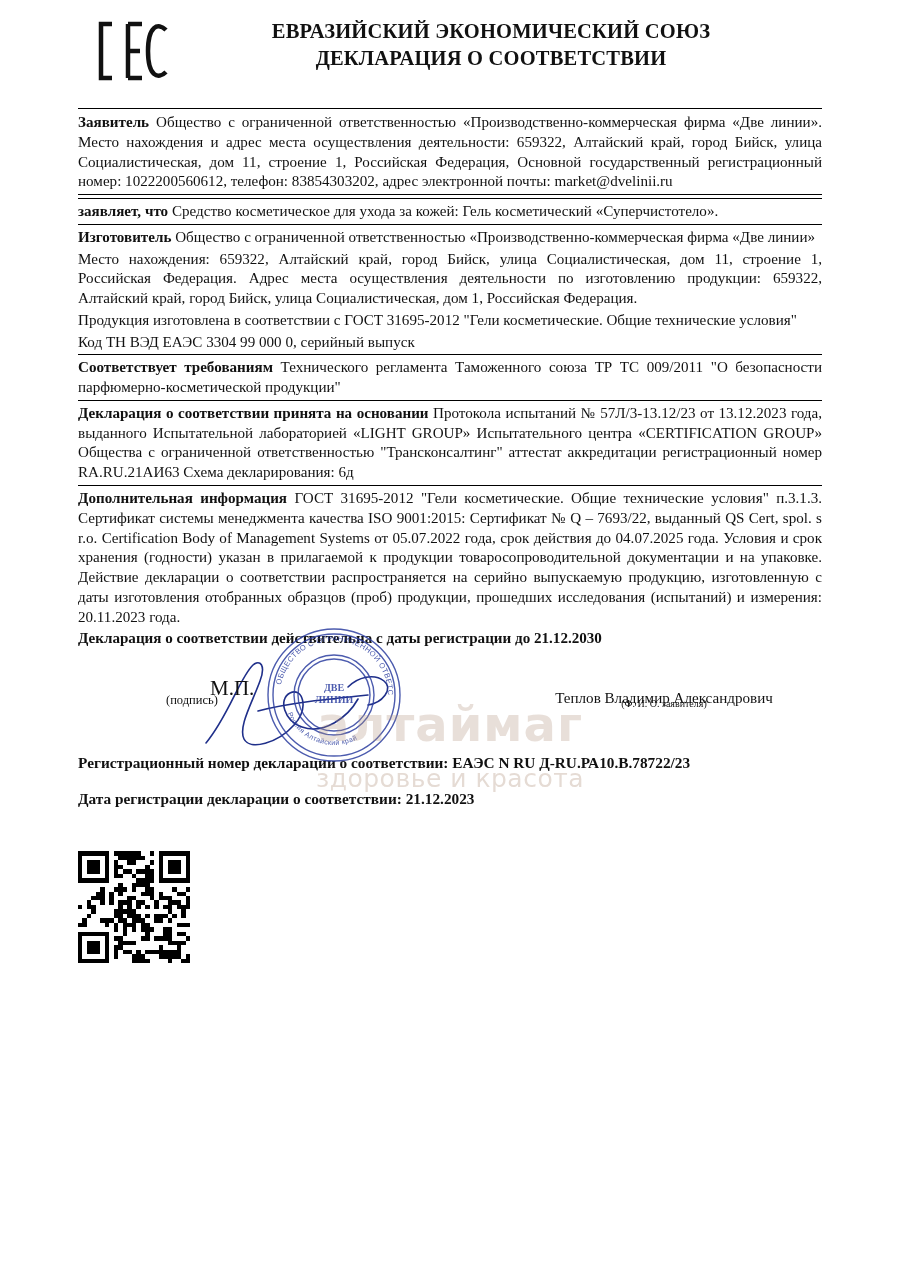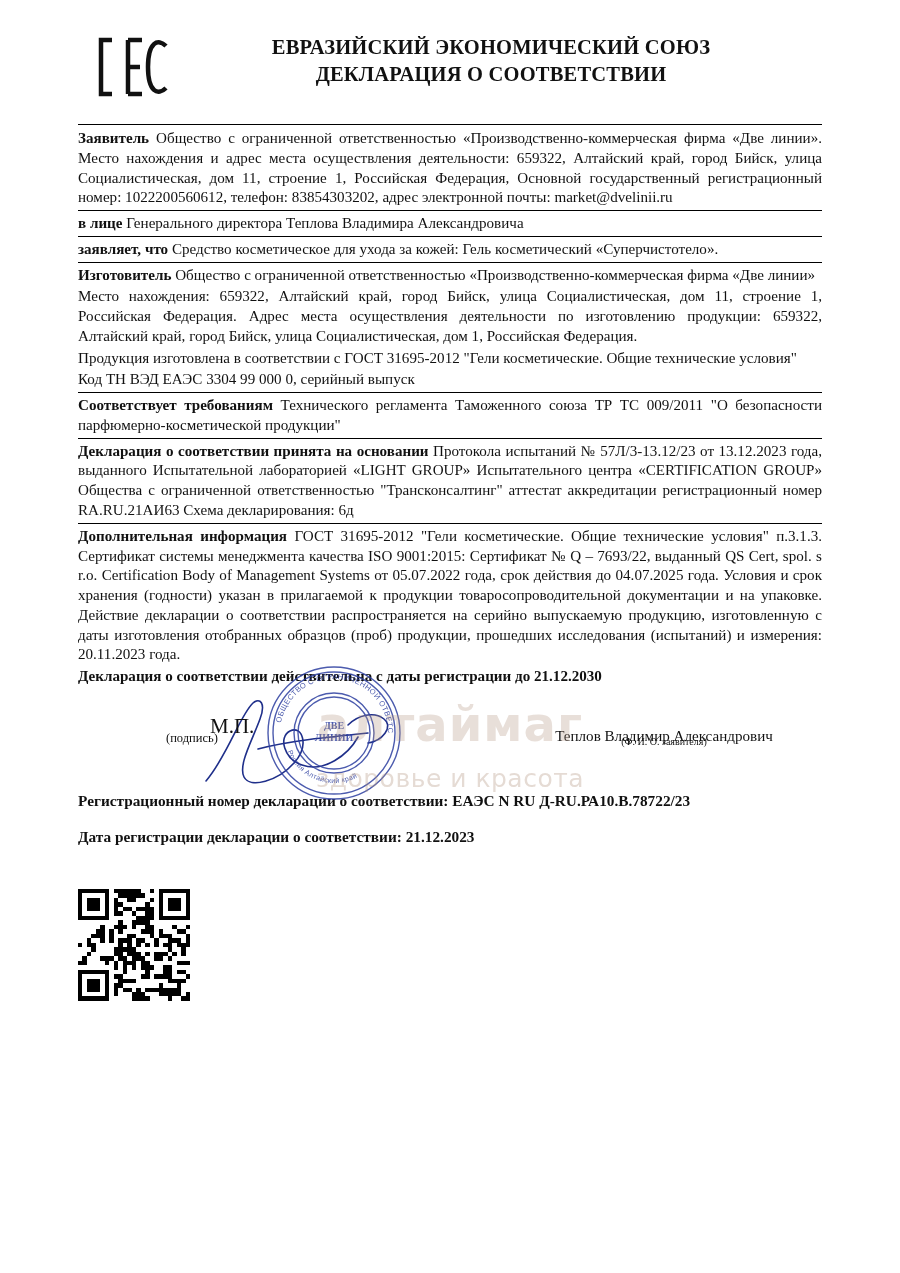--- a/index.html
+++ b/index.html
@@ -13,21 +13,21 @@
     position: relative;
     font-family: "Liberation Serif", serif;
     color: #111;
     overflow: hidden;
   }
   .page {
     position: relative;
     width: 900px;
     height: 1273px;
     box-sizing: border-box;
-    padding: 26px 78px 0 78px;
+    padding: 10px 78px 0 78px;
   }
 
   
   .header {
     display: flex;
     align-items: flex-start;
     margin-top: 8px;
     margin-bottom: 26px;
   }
   .eac-mark {
@@ -195,21 +195,20 @@
   </div>
 
   <div class="doc-body">
 
     <div class="rule"></div>
 
     <p class="blk"><b>Заявитель</b><span> Общество с ограниченной ответственностью «Производственно-коммерческая фирма «Две линии». Место нахождения и адрес места осуществления деятельности: 659322, Алтайский край, город Бийск, улица Социалистическая, дом 11, строение 1, Российская Федерация, Основной государственный регистрационный номер: 1022200560612, телефон: 83854303202, адрес электронной почты: market@dvelinii.ru</span></p>
 
     <div class="rule thin"></div>
 
-    <p class="blk"><b>в лице</b><span> Генерального директора Теплова Владимира Александровича</span></p>
 
     <div class="rule thin"></div>
 
     <p class="blk"><b>заявляет, что</b><span> Средство косметическое для ухода за кожей: Гель косметический «Суперчистотело».</span></p>
 
     <div class="rule thin"></div>
 
     <p class="blk"><b>Изготовитель</b><span> Общество с ограниченной ответственностью «Производственно-коммерческая фирма «Две линии»</span></p>
     <p class="blk">Место нахождения: 659322, Алтайский край, город Бийск, улица Социалистическая, дом 11, строение 1, Российская Федерация. Адрес места осуществления деятельности по изготовлению продукции: 659322, Алтайский край, город Бийск, улица Социалистическая, дом 1, Российская Федерация.</p>
     <p class="blk">Продукция изготовлена в соответствии с ГОСТ 31695-2012 "Гели косметические. Общие технические условия"</p>

